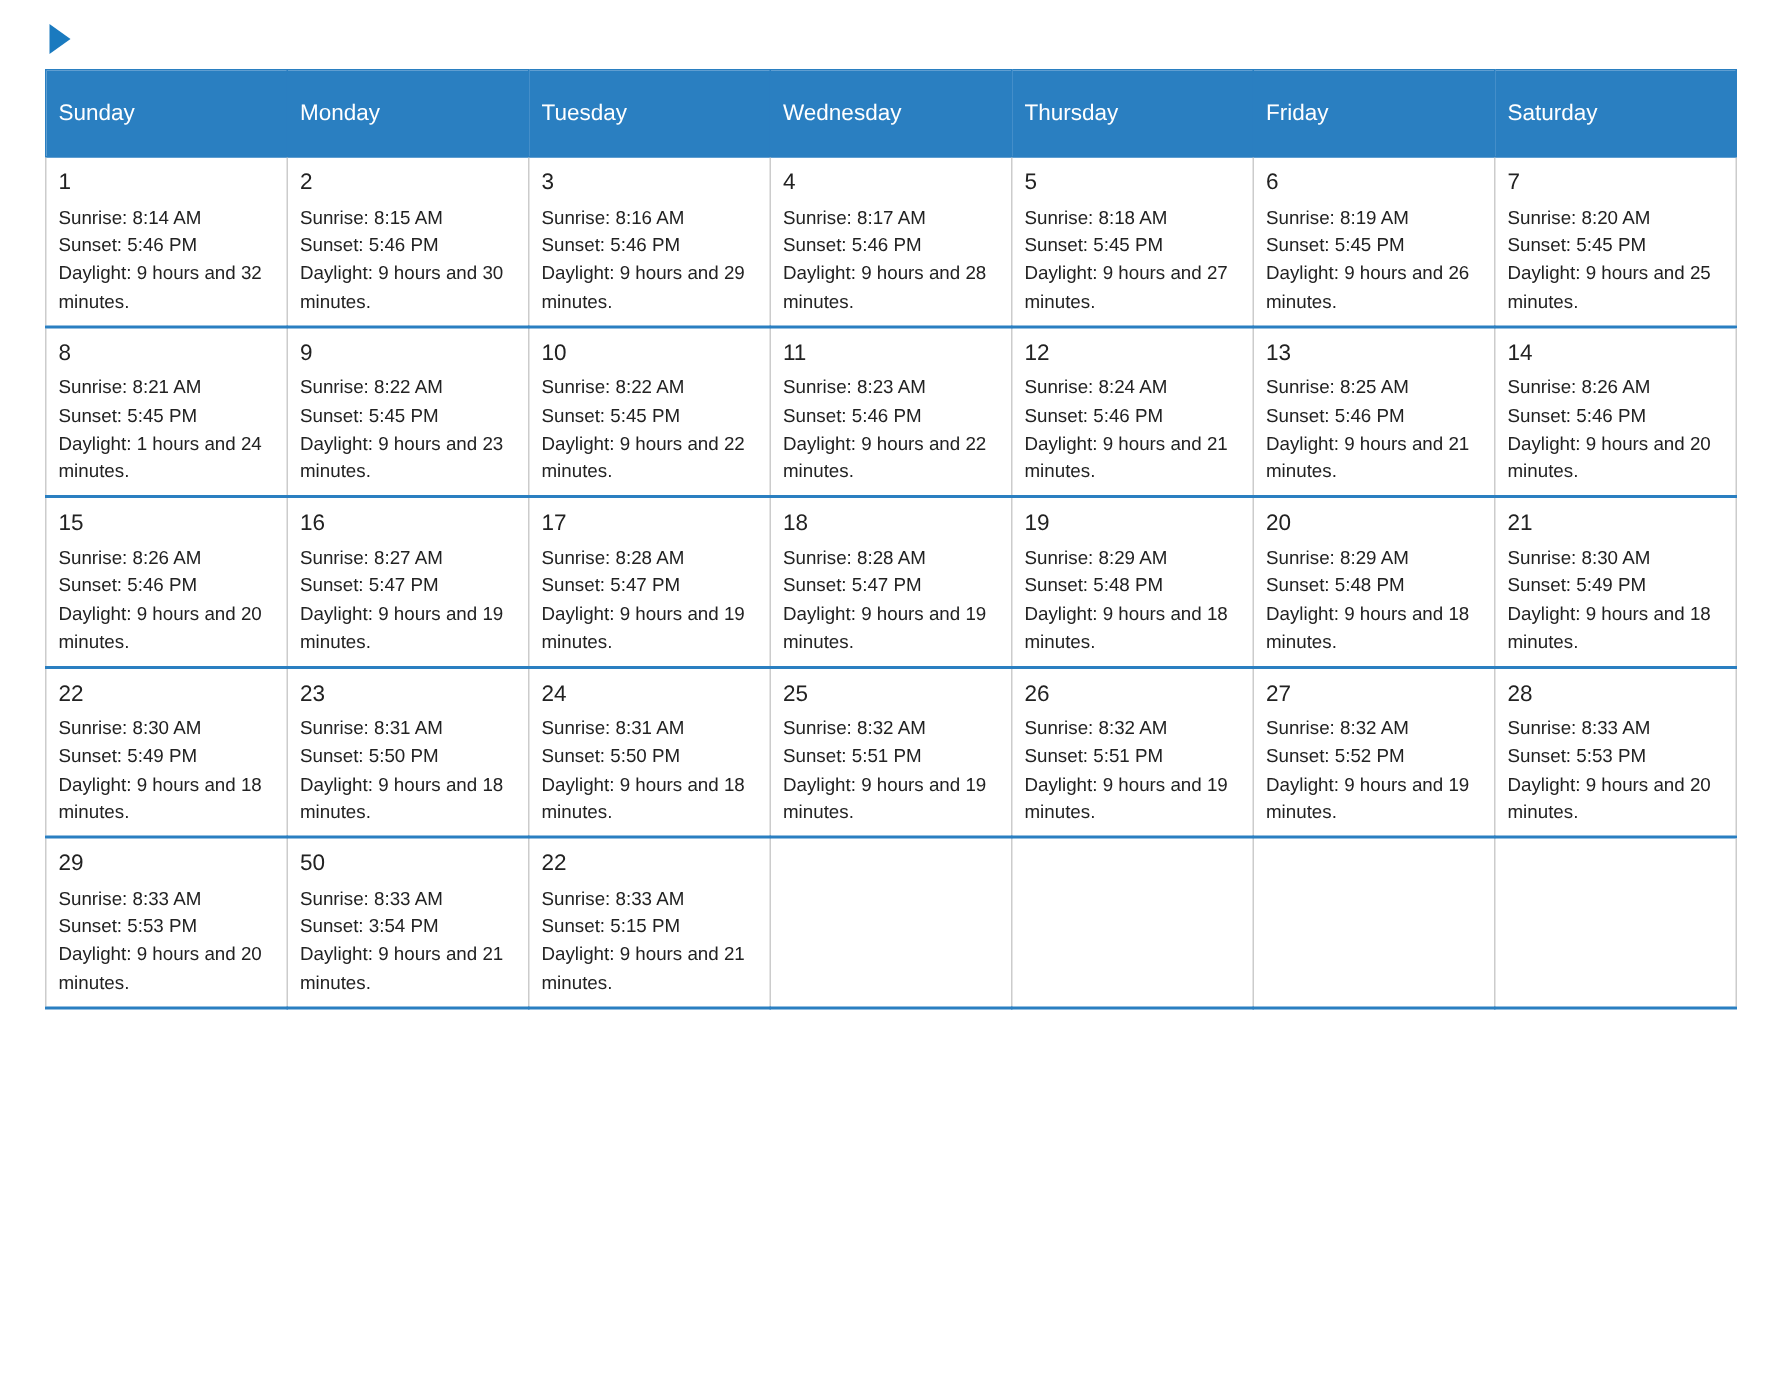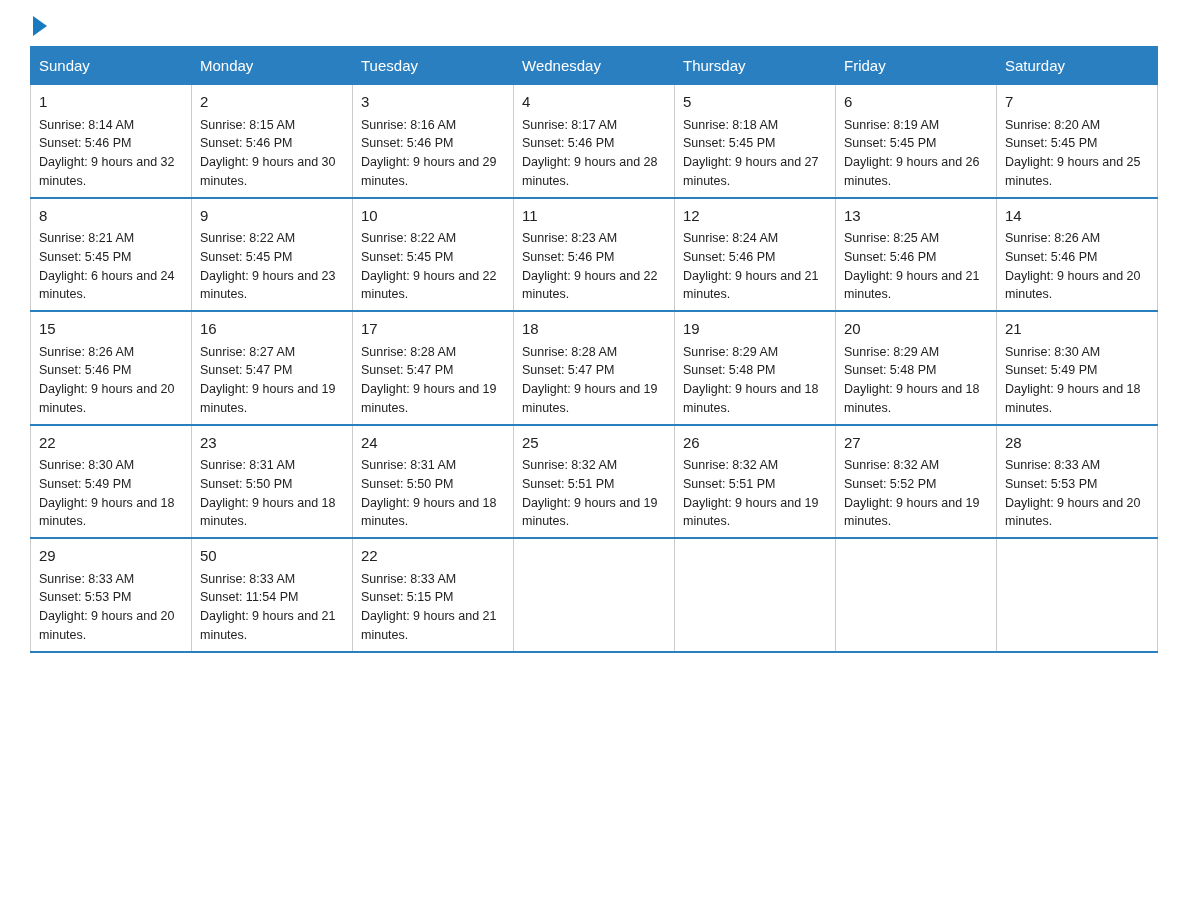--- a/index.html
+++ b/index.html
@@ -63,21 +63,21 @@
       margin-top: 4px;
     }
     table {
       width: 100%;
       border-collapse: collapse;
       margin-top: 10px;
     }
     thead tr th {
       background-color: #2a7fc1;
       color: #fff;
-      padding: 10px 8px;
+      padding: 20px 8px;
       font-size: 15px;
       font-weight: normal;
       text-align: left;
       border: 1px solid #2a7fc1;
       margin-top: 12px;
     }
     tbody tr td {
       vertical-align: top;
       padding: 6px 8px;
       font-size: 12.5px;
@@ -134,21 +134,21 @@
   <tr>
         <td><span class="day-num">1</span><span>Sunrise: 8:14 AM</span><br><span>Sunset: 5:46 PM</span><br><span>Daylight: 9 hours and 32 minutes.</span></td>
         <td><span class="day-num">2</span><span>Sunrise: 8:15 AM</span><br><span>Sunset: 5:46 PM</span><br><span>Daylight: 9 hours and 30 minutes.</span></td>
         <td><span class="day-num">3</span><span>Sunrise: 8:16 AM</span><br><span>Sunset: 5:46 PM</span><br><span>Daylight: 9 hours and 29 minutes.</span></td>
         <td><span class="day-num">4</span><span>Sunrise: 8:17 AM</span><br><span>Sunset: 5:46 PM</span><br><span>Daylight: 9 hours and 28 minutes.</span></td>
         <td><span class="day-num">5</span><span>Sunrise: 8:18 AM</span><br><span>Sunset: 5:45 PM</span><br><span>Daylight: 9 hours and 27 minutes.</span></td>
         <td><span class="day-num">6</span><span>Sunrise: 8:19 AM</span><br><span>Sunset: 5:45 PM</span><br><span>Daylight: 9 hours and 26 minutes.</span></td>
         <td><span class="day-num">7</span><span>Sunrise: 8:20 AM</span><br><span>Sunset: 5:45 PM</span><br><span>Daylight: 9 hours and 25 minutes.</span></td>
       </tr>
       <tr>
-        <td><span class="day-num">8</span><span>Sunrise: 8:21 AM</span><br><span>Sunset: 5:45 PM</span><br><span>Daylight: 6 hours and 24 minutes.</span></td>
+        <td><span class="day-num">8</span><span>Sunrise: 8:21 AM</span><br><span>Sunset: 5:45 PM</span><br><span>Daylight: 1 hours and 24 minutes.</span></td>
         <td><span class="day-num">9</span><span>Sunrise: 8:22 AM</span><br><span>Sunset: 5:45 PM</span><br><span>Daylight: 9 hours and 23 minutes.</span></td>
         <td><span class="day-num">10</span><span>Sunrise: 8:22 AM</span><br><span>Sunset: 5:45 PM</span><br><span>Daylight: 9 hours and 22 minutes.</span></td>
         <td><span class="day-num">11</span><span>Sunrise: 8:23 AM</span><br><span>Sunset: 5:46 PM</span><br><span>Daylight: 9 hours and 22 minutes.</span></td>
         <td><span class="day-num">12</span><span>Sunrise: 8:24 AM</span><br><span>Sunset: 5:46 PM</span><br><span>Daylight: 9 hours and 21 minutes.</span></td>
         <td><span class="day-num">13</span><span>Sunrise: 8:25 AM</span><br><span>Sunset: 5:46 PM</span><br><span>Daylight: 9 hours and 21 minutes.</span></td>
         <td><span class="day-num">14</span><span>Sunrise: 8:26 AM</span><br><span>Sunset: 5:46 PM</span><br><span>Daylight: 9 hours and 20 minutes.</span></td>
       </tr>
       <tr>
         <td><span class="day-num">15</span><span>Sunrise: 8:26 AM</span><br><span>Sunset: 5:46 PM</span><br><span>Daylight: 9 hours and 20 minutes.</span></td>
         <td><span class="day-num">16</span><span>Sunrise: 8:27 AM</span><br><span>Sunset: 5:47 PM</span><br><span>Daylight: 9 hours and 19 minutes.</span></td>
@@ -162,21 +162,21 @@
         <td><span class="day-num">22</span><span>Sunrise: 8:30 AM</span><br><span>Sunset: 5:49 PM</span><br><span>Daylight: 9 hours and 18 minutes.</span></td>
         <td><span class="day-num">23</span><span>Sunrise: 8:31 AM</span><br><span>Sunset: 5:50 PM</span><br><span>Daylight: 9 hours and 18 minutes.</span></td>
         <td><span class="day-num">24</span><span>Sunrise: 8:31 AM</span><br><span>Sunset: 5:50 PM</span><br><span>Daylight: 9 hours and 18 minutes.</span></td>
         <td><span class="day-num">25</span><span>Sunrise: 8:32 AM</span><br><span>Sunset: 5:51 PM</span><br><span>Daylight: 9 hours and 19 minutes.</span></td>
         <td><span class="day-num">26</span><span>Sunrise: 8:32 AM</span><br><span>Sunset: 5:51 PM</span><br><span>Daylight: 9 hours and 19 minutes.</span></td>
         <td><span class="day-num">27</span><span>Sunrise: 8:32 AM</span><br><span>Sunset: 5:52 PM</span><br><span>Daylight: 9 hours and 19 minutes.</span></td>
         <td><span class="day-num">28</span><span>Sunrise: 8:33 AM</span><br><span>Sunset: 5:53 PM</span><br><span>Daylight: 9 hours and 20 minutes.</span></td>
       </tr>
       <tr>
         <td><span class="day-num">29</span><span>Sunrise: 8:33 AM</span><br><span>Sunset: 5:53 PM</span><br><span>Daylight: 9 hours and 20 minutes.</span></td>
-        <td><span class="day-num">50</span><span>Sunrise: 8:33 AM</span><br><span>Sunset: 11:54 PM</span><br><span>Daylight: 9 hours and 21 minutes.</span></td>
+        <td><span class="day-num">50</span><span>Sunrise: 8:33 AM</span><br><span>Sunset: 3:54 PM</span><br><span>Daylight: 9 hours and 21 minutes.</span></td>
         <td><span class="day-num">22</span><span>Sunrise: 8:33 AM</span><br><span>Sunset: 5:15 PM</span><br><span>Daylight: 9 hours and 21 minutes.</span></td>
         <td></td>
         <td></td>
         <td></td>
         <td></td>
       </tr>
     </tbody>
 </table>
 
 </body></html>

